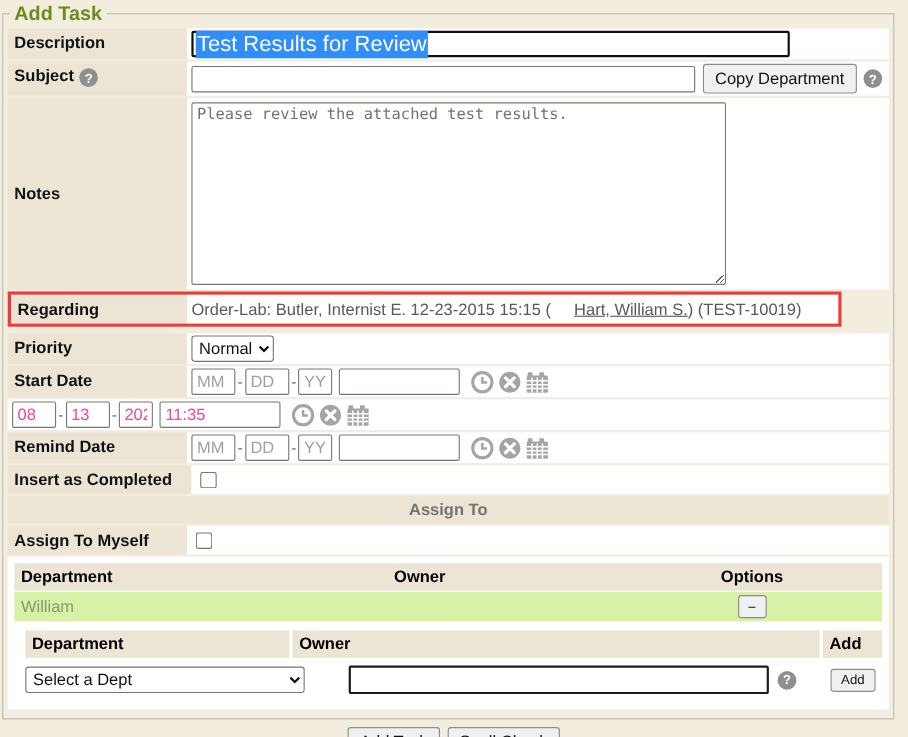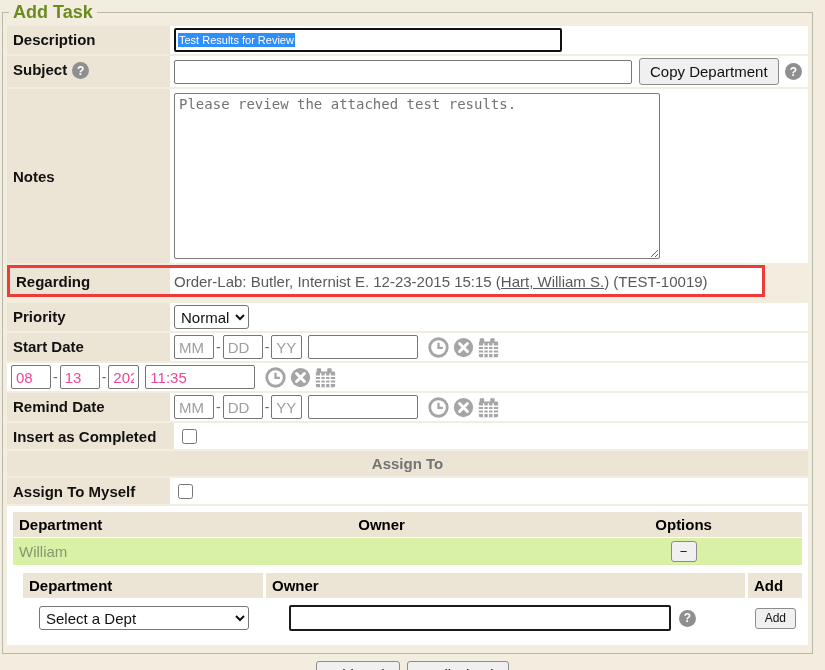--- a/index.html
+++ b/index.html
@@ -29,24 +29,24 @@
     display:flex; align-items:flex-start; gap:5px;
   }
   .lbl.center { align-items:center; }
   .val {
     flex:1; background:#ffffff;
     display:flex; align-items:center;
     padding:2px 4px;
   }
   
   .desc-input {
-    width:388px; height:24px;
+    width:544px; height:24px;
     border:2px solid #101010; border-radius:2px;
     background:#fff; display:flex; align-items:center;
-    padding:0 2px; font-size:11px;
+    padding:0 2px; font-size:20px;
   }
   .desc-input .selected { background:#2f8efa; color:#fff; padding:1px 1px; }
   input.text {
     height:24px; border:1px solid #767676; border-radius:2px;
     font-family:"Liberation Sans", sans-serif; font-size:15px;
     padding:0 4px; background:#fff; color:#ec4899;
   }
   input.text::placeholder { color:#9f9f9f; opacity:1; }
   .subject-input { width:458px; }
   button.btn {
@@ -71,21 +71,21 @@
     font-size:14px; color:#737373;
     padding:2px 4px; resize:both; margin:2px 0;
   }
   
   .row.regarding {
     border:3px solid #ee3b37;
     width:758px; margin-bottom:6px;
   }
   .row.regarding .lbl { flex-basis:160px; width:160px; }
   .regarding-text { font-size:15px; color:#58595b; white-space:nowrap; }
-  .regarding-text a { color:#58595b; text-decoration:underline; }
+  .regarding-text a { color:#58595b; text-decoration:underline;margin-left:21px; }
   select.sel {
     font-family:"Liberation Sans", sans-serif; font-size:15px;
     height:24px; border:1px solid #767676; border-radius:3px;
     background:#fff; color:#111; padding:0 2px;
   }
   .dash { color:#666; font-size:14px; margin:0 2px; }
   input.d2 { width:40px; }
   input.d4 { width:31px; }
   input.dtime { width:110px; margin-left:6px; }
   .icon-group { display:flex; align-items:center; gap:4px; margin-left:10px; }
@@ -115,21 +115,21 @@
   }
   .tbl2 { margin:8px 0 0 10px; }
   .tbl2-header { display:flex; gap:3px; }
   .tbl2-header .h {
     background:#ece5d5; font-size:15px; font-weight:bold; padding:4px 6px;
   }
   .h.dept2 { flex:0 0 240px; }
   .h.owner2 { flex:1; }
   .h.add2 { flex:0 0 54px; }
   .tbl2-row { display:flex; align-items:center; padding:7px 0 4px 0; }
-  select.dept-select { width:210px; margin-left:16px; }
+  select.dept-select { width:254px; margin-left:0; }
   input.owner-input {
     width:382px; height:26px; margin-left:40px;
     border:2px solid #1b1b1b; border-radius:2px;
     font-family:"Liberation Sans", sans-serif; font-size:15px; padding:0 4px;
   }
   .tbl2-row .help-icon { margin-left:8px; }
   button.add-small {
     font-family:"Liberation Sans", sans-serif;
     font-size:12px; padding:2px 9px; height:21px;
     background:#f0f0f0; border:1px solid #8c8c8c; border-radius:3px;

